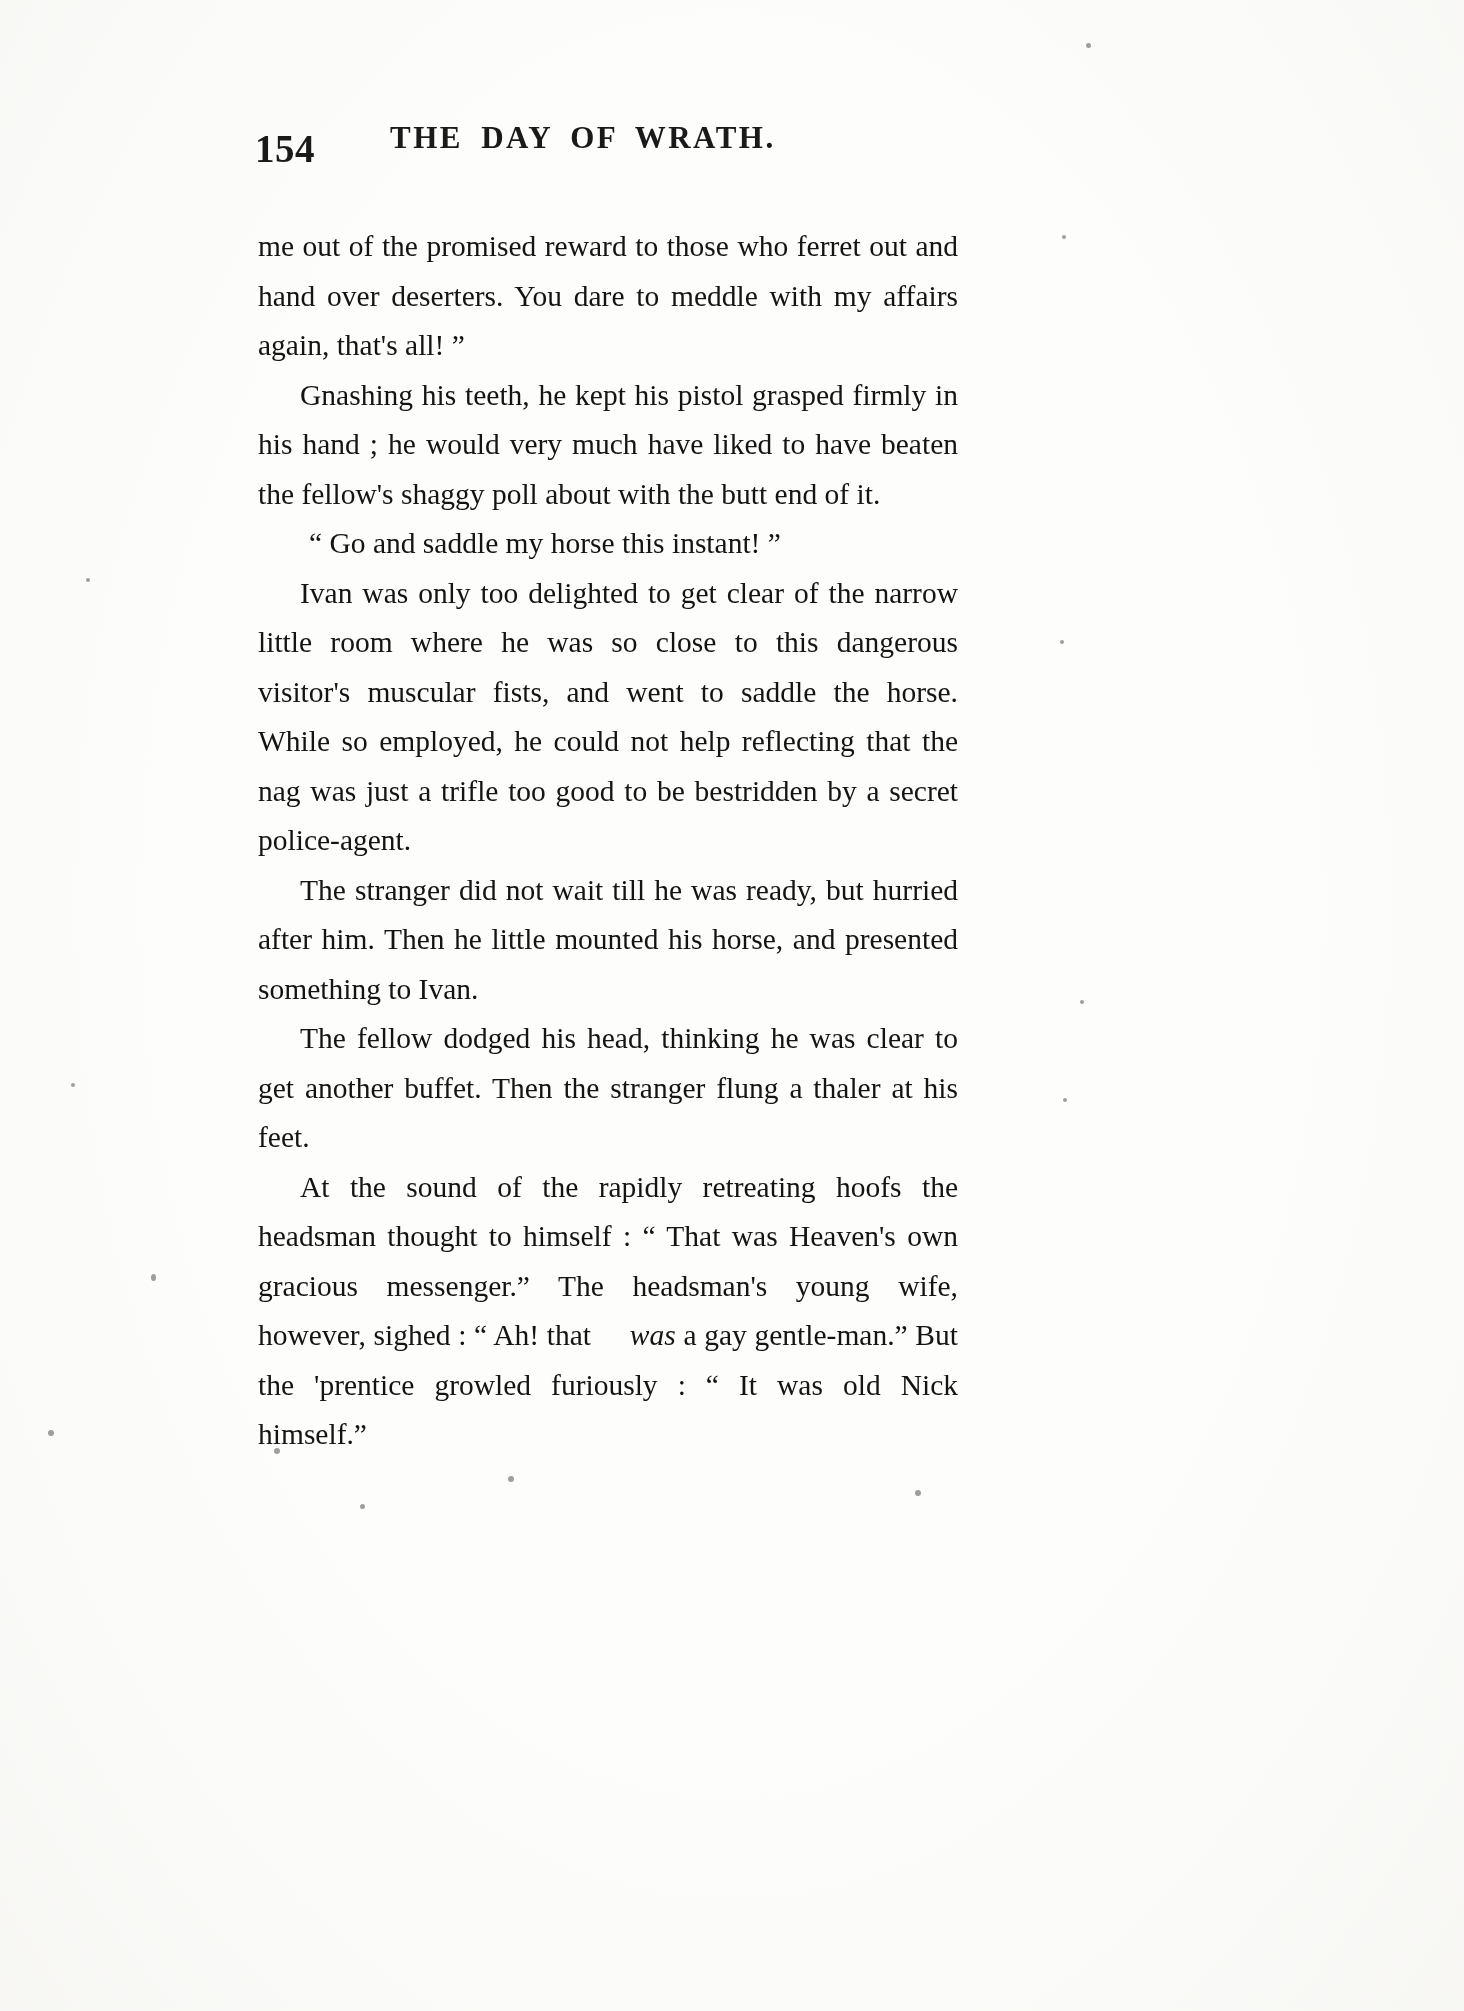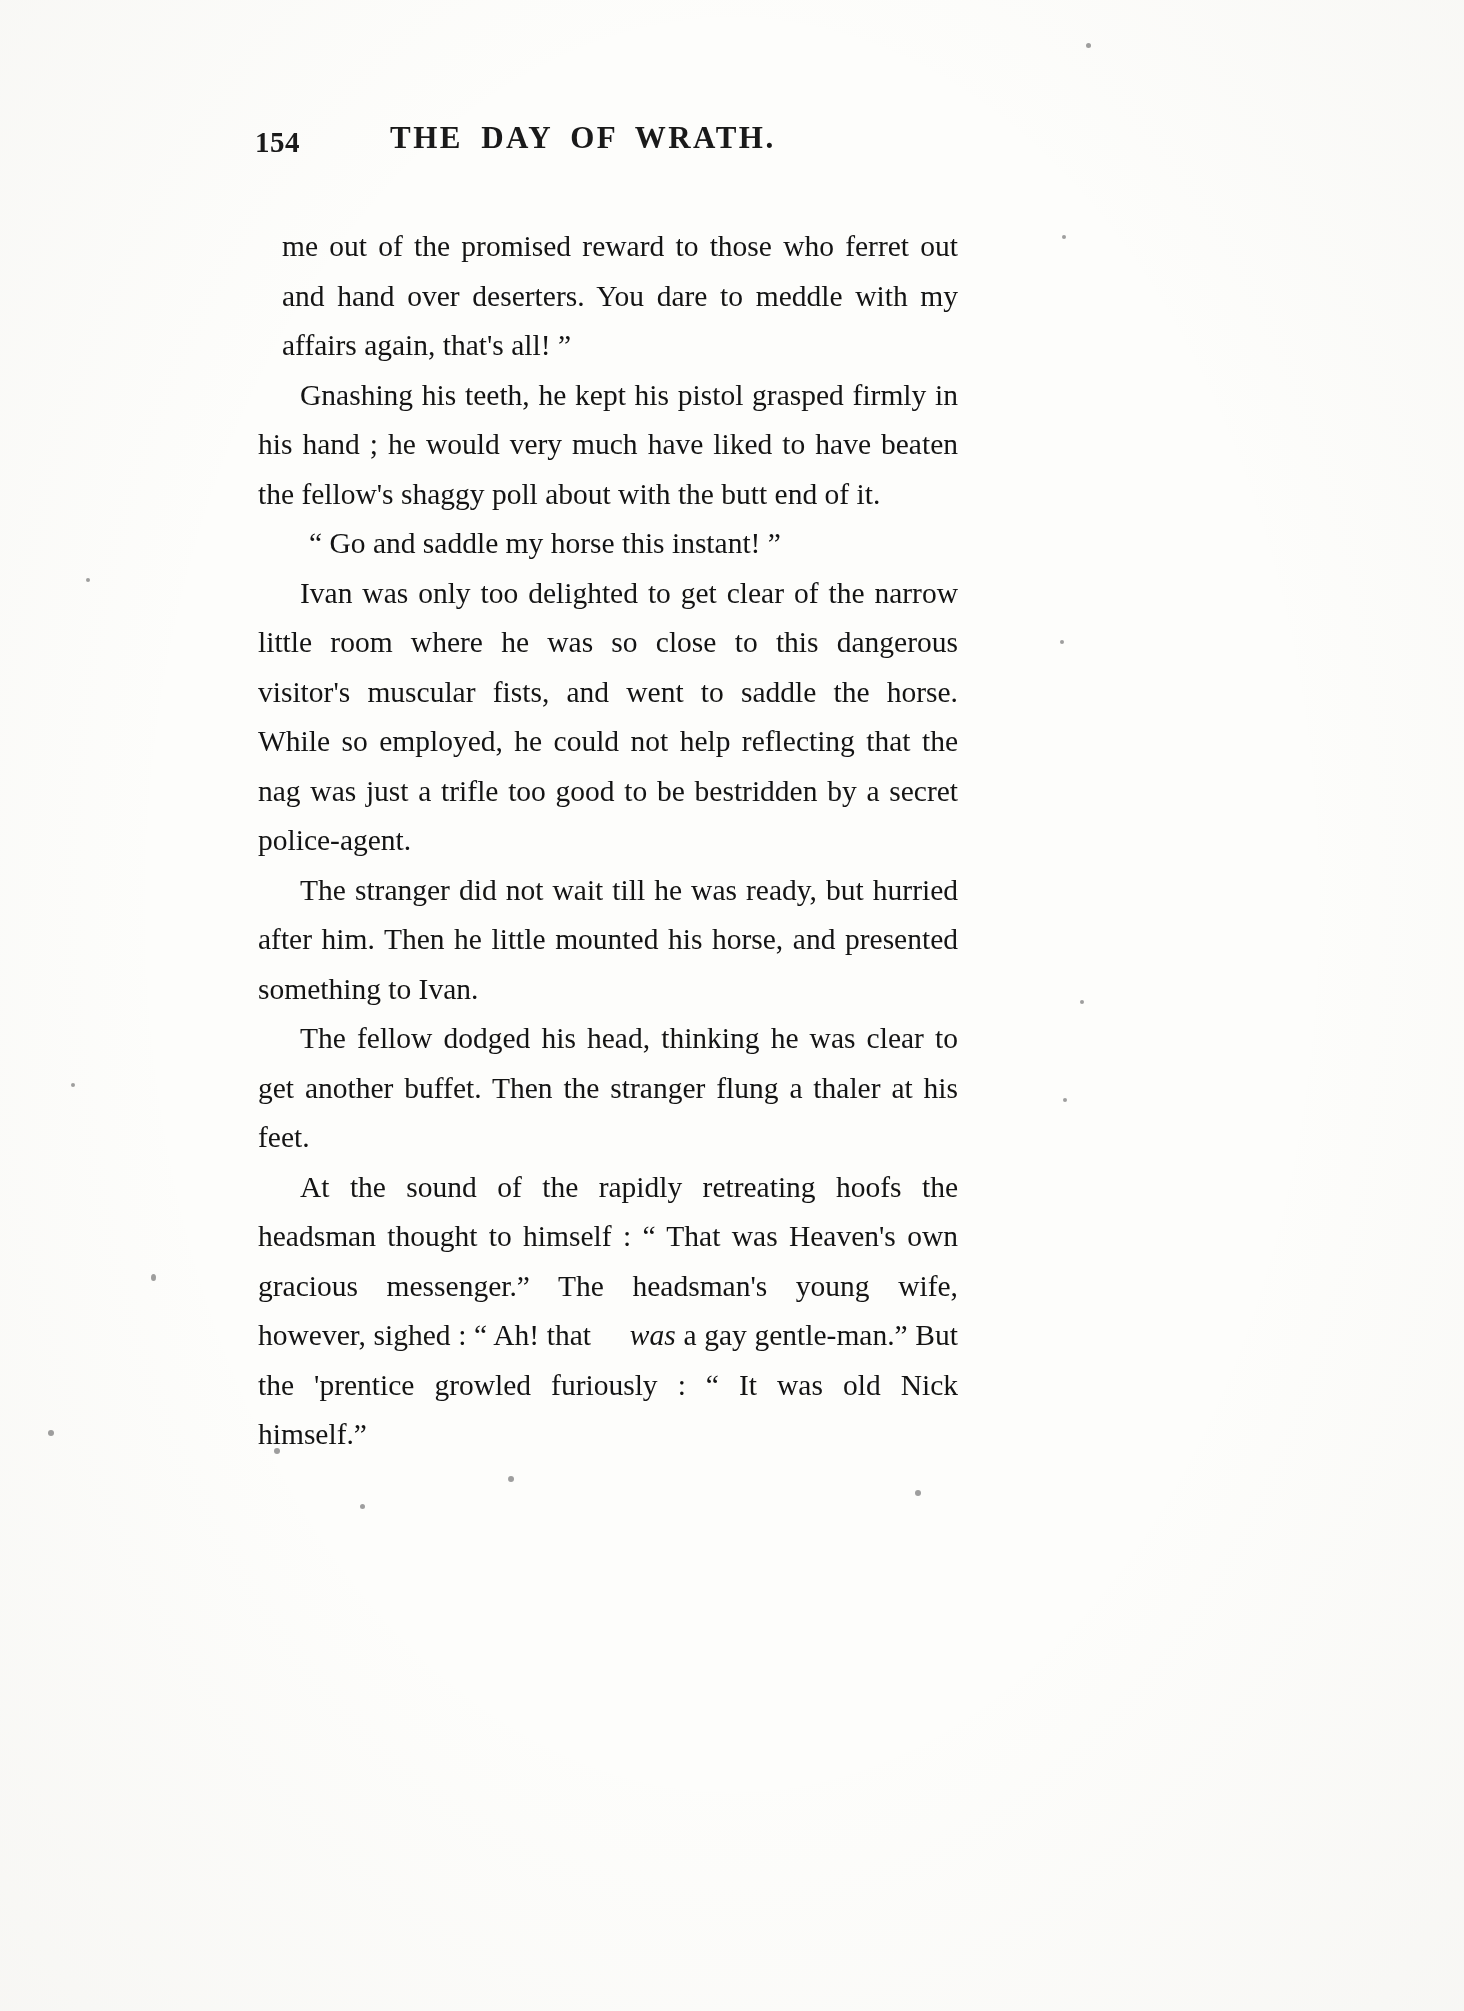--- a/index.html
+++ b/index.html
@@ -34,21 +34,21 @@
     position: absolute;
     top: 120px;
     left: 255px;
     width: 960px;
     height: 44px;
   }
   .folio {
     position: absolute;
     left: 0;
     top: 6px;
-    font-size: 29px;
+    font-size: 39px;
     font-weight: 700;
     letter-spacing: 0.5px;
     font-family: "Liberation Serif", serif;
   }
   .running-head {
     position: absolute;
     left: 135px;
     top: 0;
     width: 700px;
     font-size: 31px;
@@ -67,21 +67,20 @@
     text-justify: inter-word;
     font-family: "Liberation Serif", serif;
     color: #141414;
   }
   .body-text p {
     margin: 0;
     text-indent: 42px;
   }
   .body-text p.noindent {
     text-indent: 0;
-    margin-left: 24px;
   }
   .body-text p.quote {
     text-indent: 30px;
     margin-left: 21px;
   }
   em { font-style: italic; margin-left: 31px; }
 
   
   .speck {
     position: absolute;

